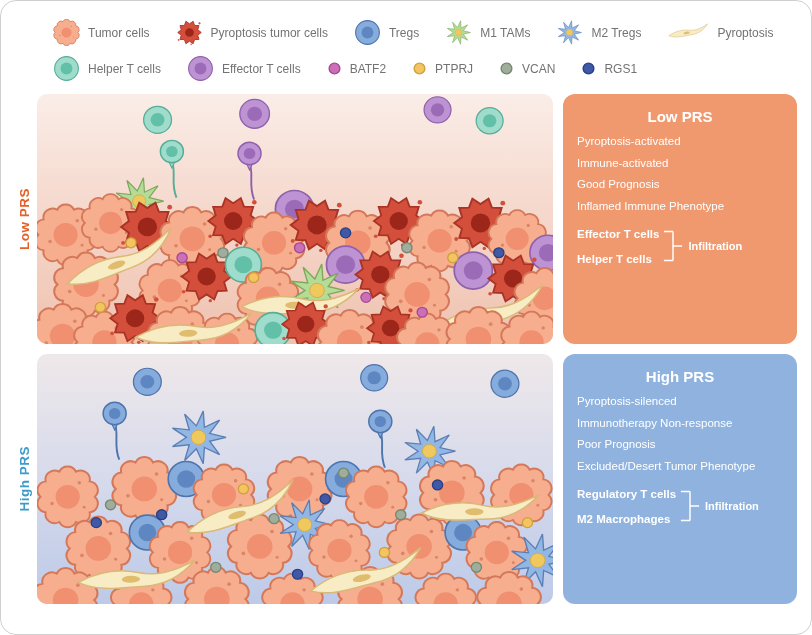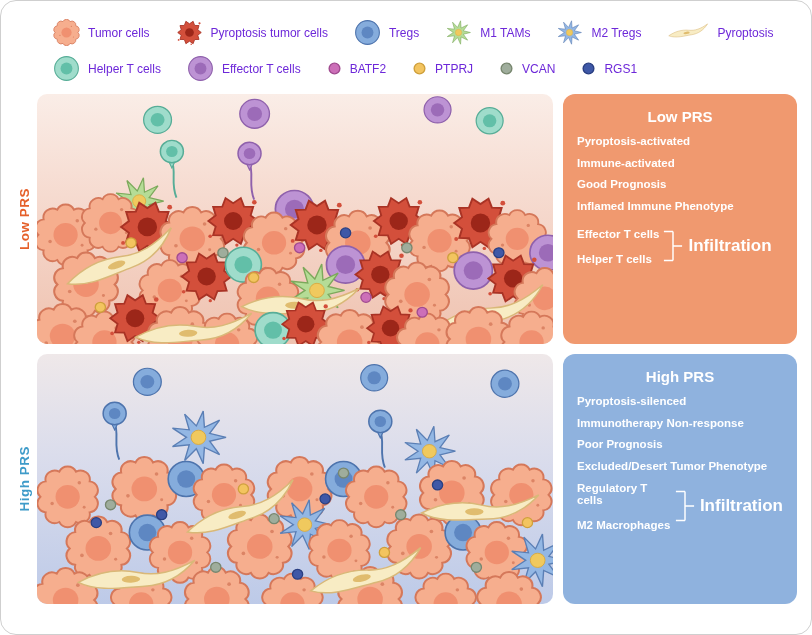--- a/index.html
+++ b/index.html
@@ -2,21 +2,21 @@
 <html><head>
 <meta charset="utf-8">
 <style>
   html,body { margin:0; padding:0; background:#ffffff; font-family:"Liberation Sans",sans-serif; }
   .figure { width:812px; height:635px; box-sizing:border-box; background:#fff;
             border:1px solid #cfcfcf; border-radius:16px; padding:12px 14px 10px 10px; overflow:hidden; }
 
   
   .legend { display:flex; flex-direction:column; gap:9px; padding:6px 0 12px 42px; }
   .legend-row { display:flex; align-items:center; gap:26px; }
-  .legend-item { display:flex; align-items:center; gap:8px; font-size:12px; color:#6d28d9; white-space:nowrap; }
+  .legend-item { display:flex; align-items:center; gap:8px; font-size:12px; color:#737373; white-space:nowrap; }
   .licon { width:27px; height:27px; flex:0 0 auto; }
   .licon-dot { width:15px; height:15px; flex:0 0 auto; }
   .licon-fibro { width:42px; height:24px; flex:0 0 auto; }
 
   
   .panel { display:flex; align-items:stretch; height:250px; margin-bottom:10px; }
   .side-label { width:26px; display:flex; align-items:center; justify-content:center; }
   .side-label span { writing-mode:vertical-rl; transform:rotate(180deg); font-weight:bold;
                      font-size:13.5px; letter-spacing:0.5px; }
   .panel-low  .side-label span { color:#E5602A; }
@@ -25,25 +25,25 @@
   .scene { flex:1; border-radius:10px; overflow:hidden; }
   .scene svg { display:block; width:100%; height:100%; }
   .scene-low  { background:linear-gradient(180deg,#FAEDE7 0%,#F6DBD0 40%,#EFC2B0 100%); }
   .scene-high { background:linear-gradient(180deg,#EFE8E9 0%,#DBDDEC 40%,#BDCAE8 100%); }
 
   .info-box { width:234px; margin-left:10px; border-radius:12px; color:#fff;
               padding:12px 14px; box-sizing:border-box; }
   .box-low  { background:#F0996F; }
   .box-high { background:#8FB2DE; }
   .box-title { text-align:center; font-weight:bold; font-size:15px; margin:2px 0 10px; }
-  .box-item  { font-weight:bold; font-size:11.5px; margin:9.5px 0; }
+  .box-item  { font-weight:normal; font-size:11.5px; margin:9.5px 0; }
   .infil { display:flex; align-items:center; margin-top:9px; }
   .infil-cells { display:flex; flex-direction:column; gap:13px; font-weight:bold; font-size:11.5px; }
   .bracket { width:20px; height:50px; margin:0 5px 0 4px; flex:0 0 auto; }
-  .infil-label { font-weight:bold; font-size:17px; }
+  .infil-label { font-weight:bold; font-size:11px; }
 </style>
 </head>
 <body>
 
 <svg width="0" height="0" style="position:absolute" aria-hidden="true">
   <defs>
     <path id="scallop" d="M28 0A9.5 9.5 0 0 1 22.65 16.46A9.5 9.5 0 0 1 8.65 26.63A9.5 9.5 0 0 1 -8.65 26.63A9.5 9.5 0 0 1 -22.65 16.46A9.5 9.5 0 0 1 -28 0A9.5 9.5 0 0 1 -22.65 -16.46A9.5 9.5 0 0 1 -8.65 -26.63A9.5 9.5 0 0 1 8.65 -26.63A9.5 9.5 0 0 1 22.65 -16.46A9.5 9.5 0 0 1 28 0Z"></path>
     <g id="sym-tumor">
       <use href="#scallop" fill="#F6AE8E" stroke="#D5785A" stroke-width="2"></use>
       <circle r="12.5" fill="#F09070"></circle>

